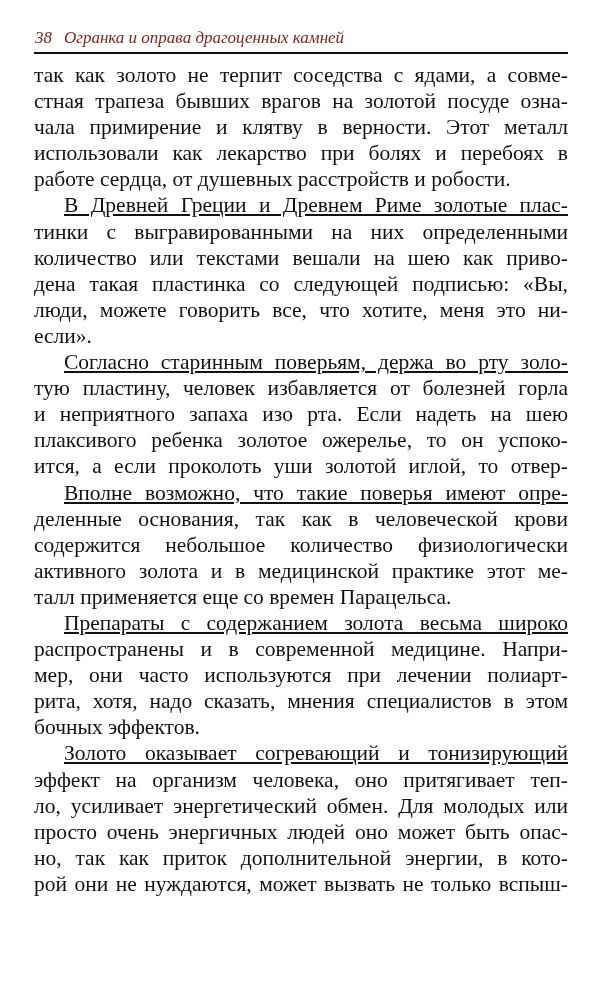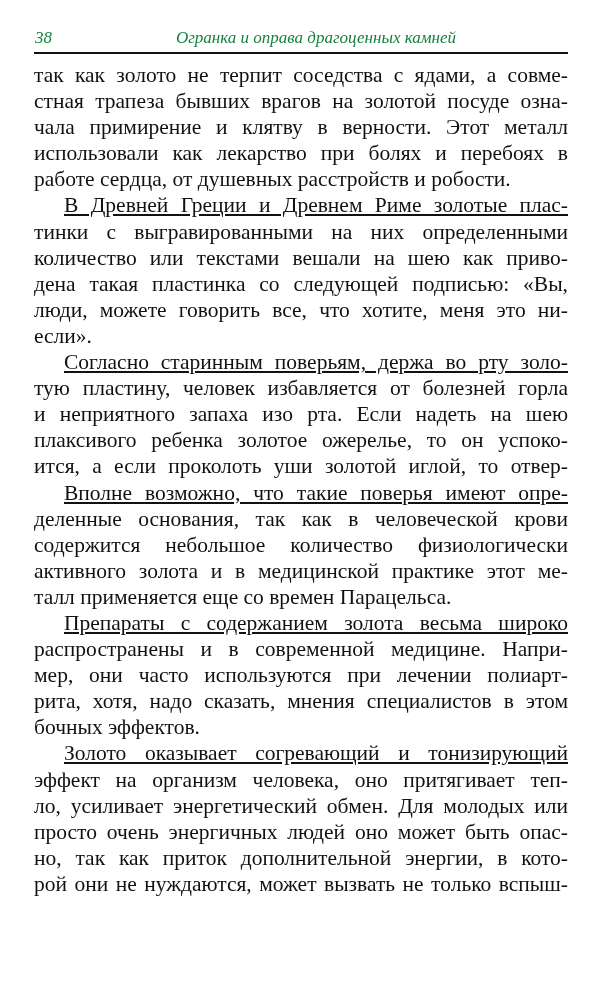--- a/index.html
+++ b/index.html
@@ -2,24 +2,24 @@
 <html><head>
 <meta charset="utf-8">
 <style>
   html, body { margin: 0; padding: 0; background: #ffffff; }
   body { width: 600px; height: 989px; overflow: hidden; position: relative; }
   .page { position: absolute; left: 34px; top: 0; width: 534px; }
   .header {
     position: absolute; top: 24px; left: 0; width: 534px; height: 28px;
     border-bottom: 2px solid #111;
     font-family: "Liberation Serif", "DejaVu Serif", serif;
-    font-style: italic; font-size: 17px; color: #15803d;
+    font-style: italic; font-size: 17px; color: #7f1d1d;
   }
   .header .num { position: absolute; left: 1px; top: 4px; }
-  .header .title { position: absolute; left: 0; right: 0; top: 4px; text-align: center; padding-left: 30px; }
+  .header .title { position: absolute; left: 0; right: 0; top: 4px; padding-left: 30px; }
   .body {
     position: absolute; top: 62px; left: 0; width: 534px;
     font-family: "Liberation Serif", "DejaVu Serif", serif;
     font-size: 21.5px; line-height: 26.1px; color: #111;
   }
   .line { display: block; white-space: nowrap; text-align: justify; text-align-last: justify; height: 26.1px; }
   .line.last { text-align-last: left; }
   .line.indent { padding-left: 30px; text-decoration: underline; }
 </style>
 </head>

